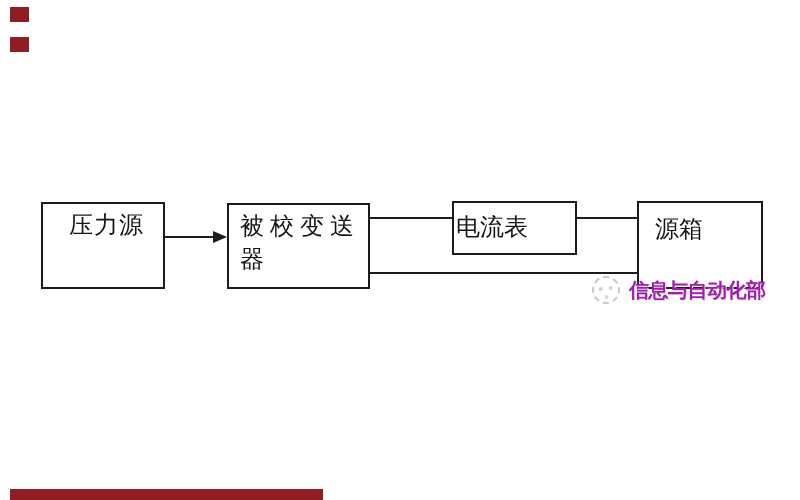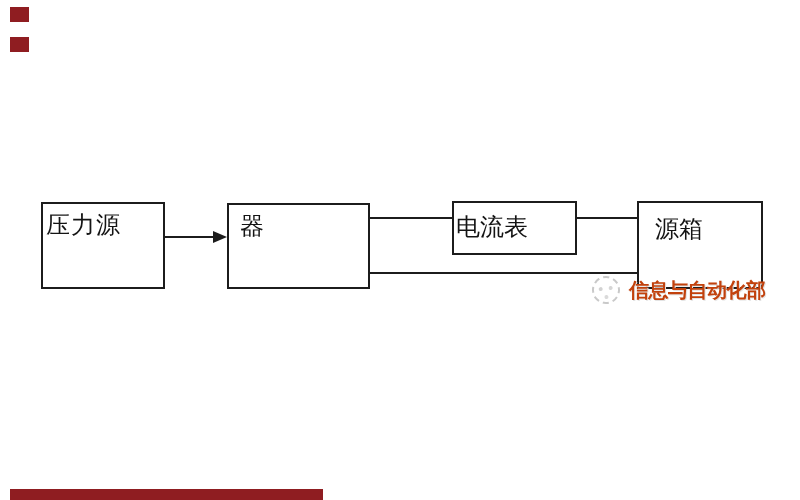--- a/index.html
+++ b/index.html
@@ -10,21 +10,21 @@
   
   .red-mark{position:absolute;background:#8f1d21;}
   .mark1{left:10px;top:7px;width:19px;height:15px;}
   .mark2{left:10px;top:37px;width:19px;height:15px;}
   .footer-bar{left:10px;top:489px;width:313px;height:11px;}
   
   .box{
     position:absolute;border:2px solid #1c1c1c;background:#ffffff;
     box-sizing:border-box;font-size:24px;line-height:33px;
   }
-  .box1{left:41px;top:202px;width:124px;height:87px;padding:5px 0 0 3px;letter-spacing:1px;}
+  .box1{left:41px;top:202px;width:124px;height:87px;padding:5px 0 0 26px;letter-spacing:1px;}
   .box2{left:227px;top:203px;width:143px;height:86px;padding:5px 0 0 11px;}
   .box2 .bl1{letter-spacing:6px;}
   .box3{left:452px;top:201px;width:125px;height:54px;padding:8px 0 0 2px;}
   .box4{left:637px;top:201px;width:126px;height:88px;padding:10px 16px 0 16px;line-height:32px;}
   .box4 .jl{text-align:justify;text-align-last:justify;}
   .bl{white-space:nowrap;}
   .box4 .bl{white-space:normal;}
   
   .hline{position:absolute;height:2px;background:#1c1c1c;}
   .seg-arrow{left:165px;top:236px;width:50px;}
@@ -42,39 +42,40 @@
   }
   .wm-logo{
     width:28px;height:28px;border:2px dashed #c9c9c9;border-radius:50%;
     position:relative;transform:rotate(-12deg);box-sizing:border-box;
   }
   .wm-logo::before{
     content:"";position:absolute;left:5px;top:8px;width:4px;height:4px;border-radius:50%;
     background:#d2d2d2;box-shadow:10px 1px 0 #d6d6d6,4px 9px 0 #dadada;
   }
   .wm-text{
-    font-size:20px;font-weight:bold;color:#c2410c;letter-spacing:-0.5px;
+    font-size:20px;font-weight:bold;color:#a21caf;letter-spacing:-0.5px;
     font-family:"Liberation Sans","DejaVu Sans",sans-serif;
     text-shadow:1px 1px 0 #e3e3e3;white-space:nowrap;
   }
 </style>
 </head>
 <body>
 
 <div class="canvas">
 
   <div class="red-mark mark1"></div>
   <div class="red-mark mark2"></div>
   <div class="red-mark footer-bar"></div>
 
   <div class="box box1">
     <div class="bl">压力源</div>
   </div>
 
   <div class="box box2">
+    <div class="bl bl1">被校变送</div>
     <div class="bl">器</div>
   </div>
 
   <div class="box box3">
     <div class="bl">电流表</div>
   </div>
 
   <div class="box box4">
     <div class="bl">源箱</div>
   </div>

